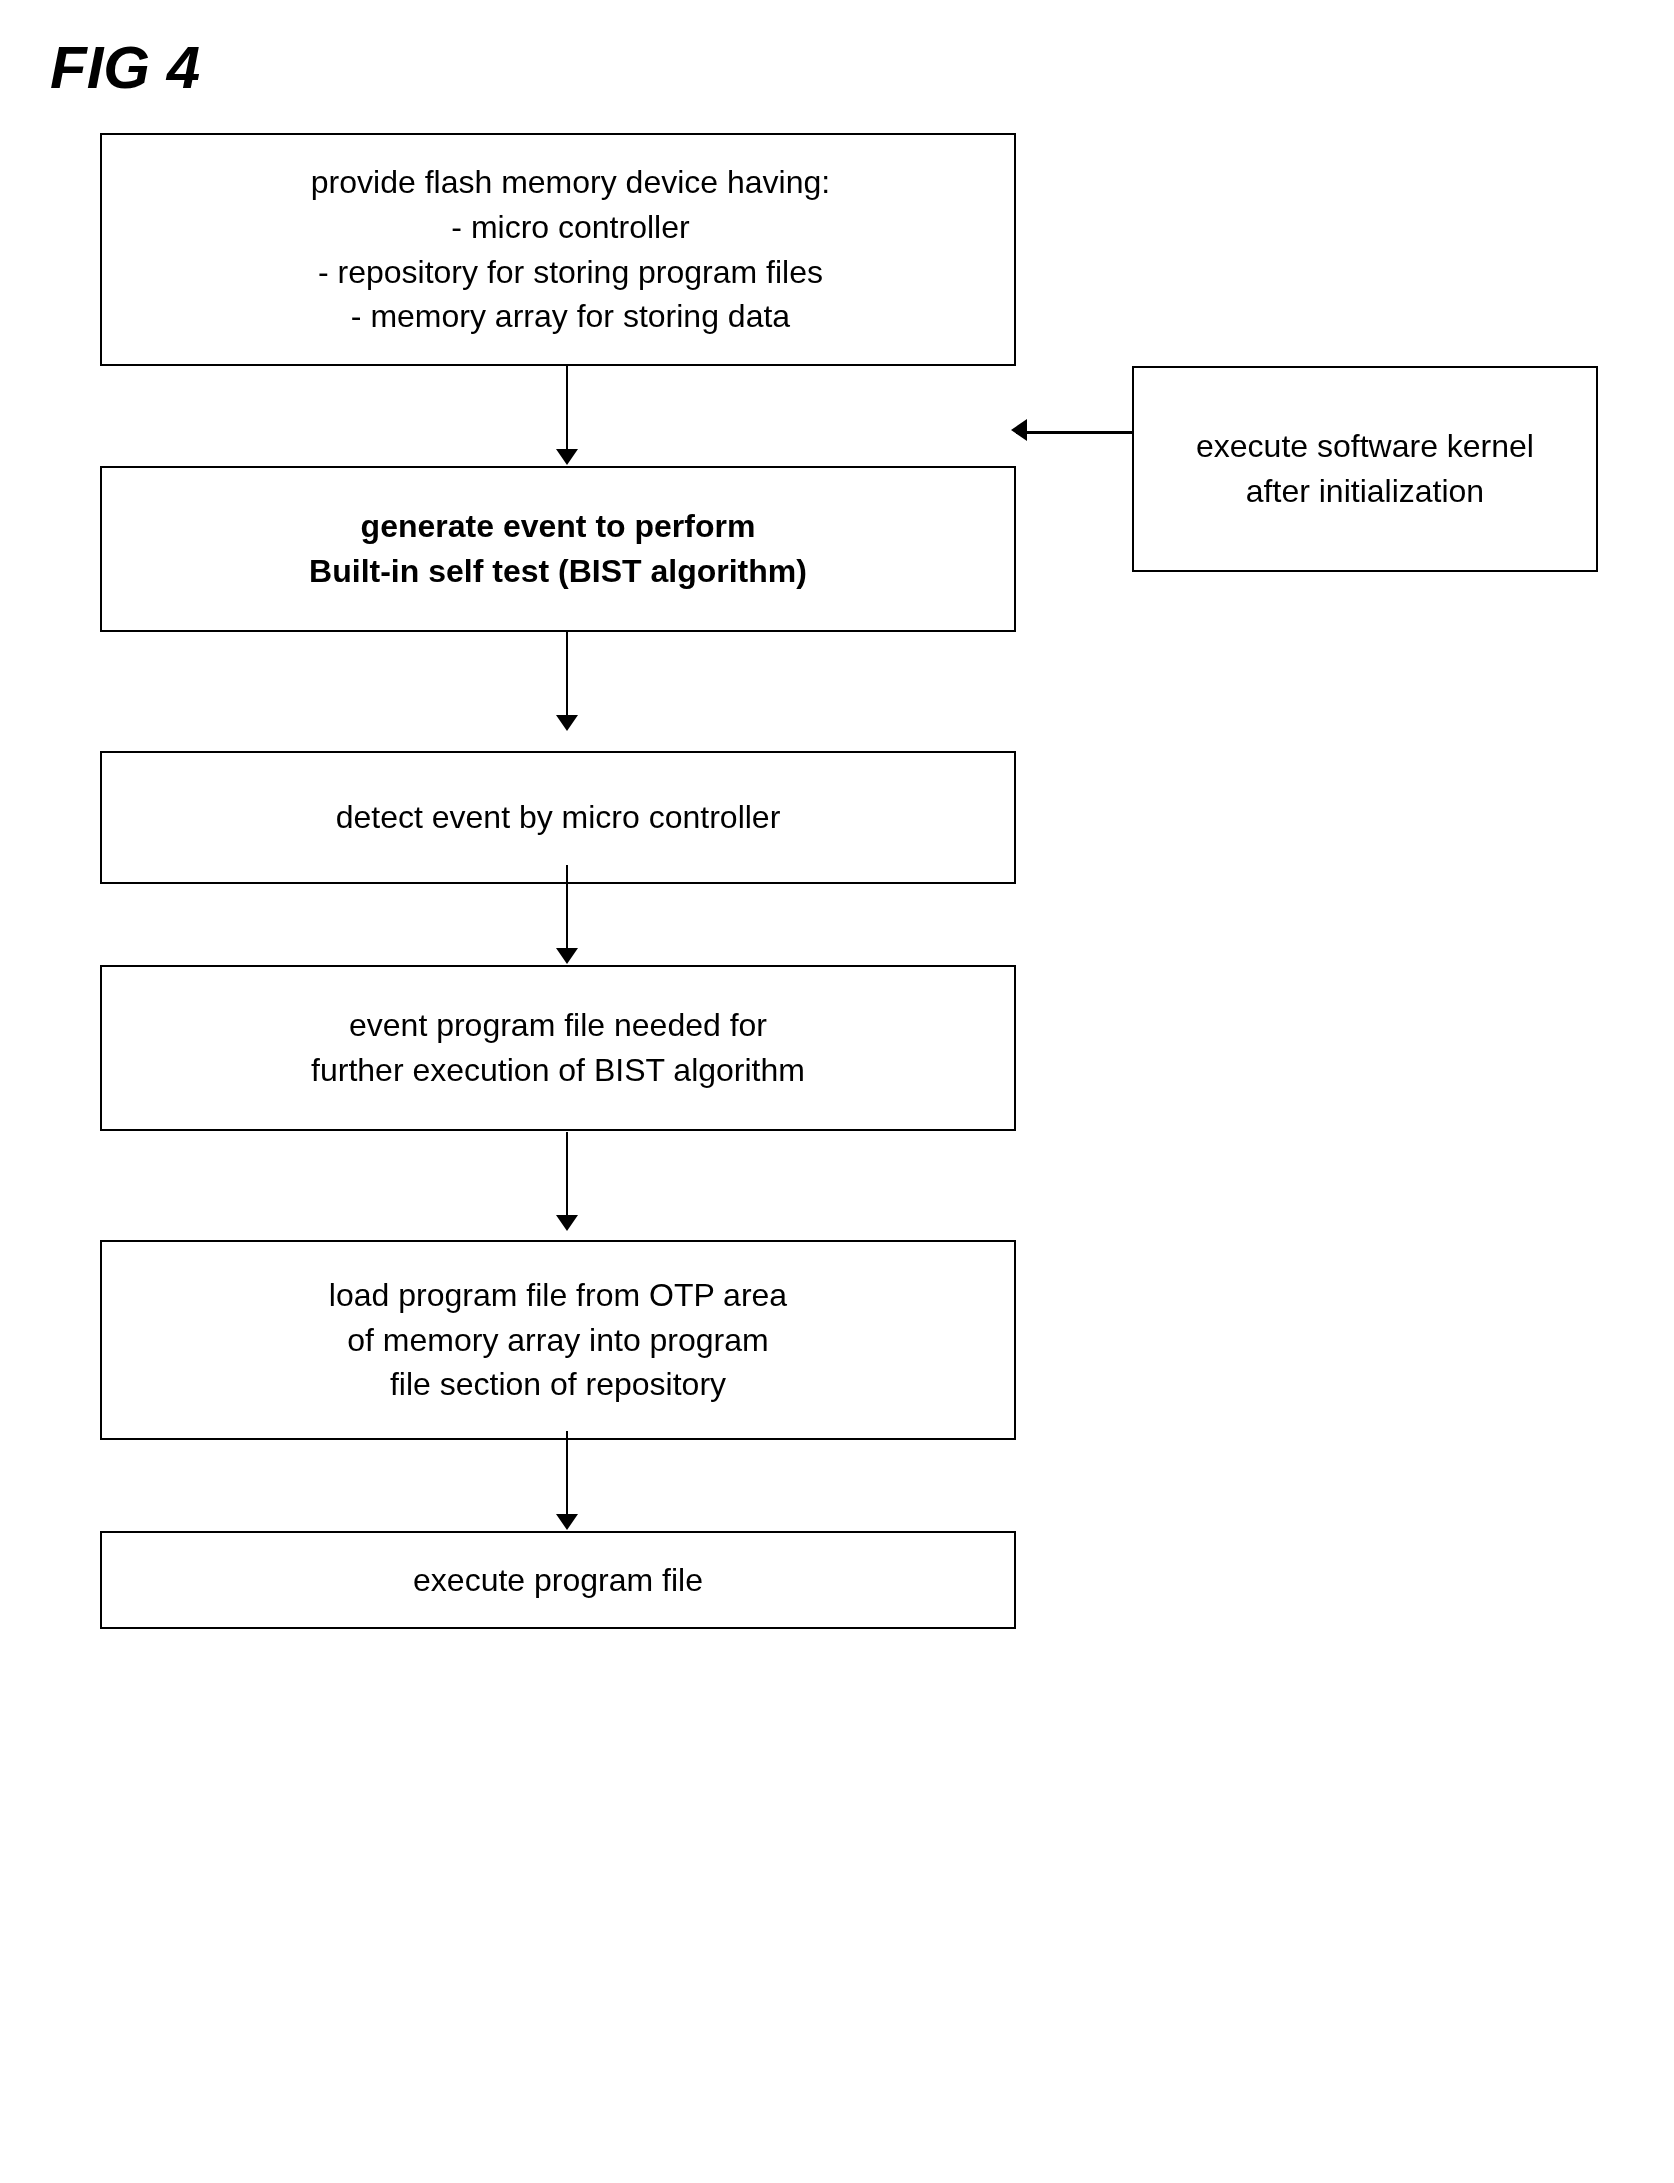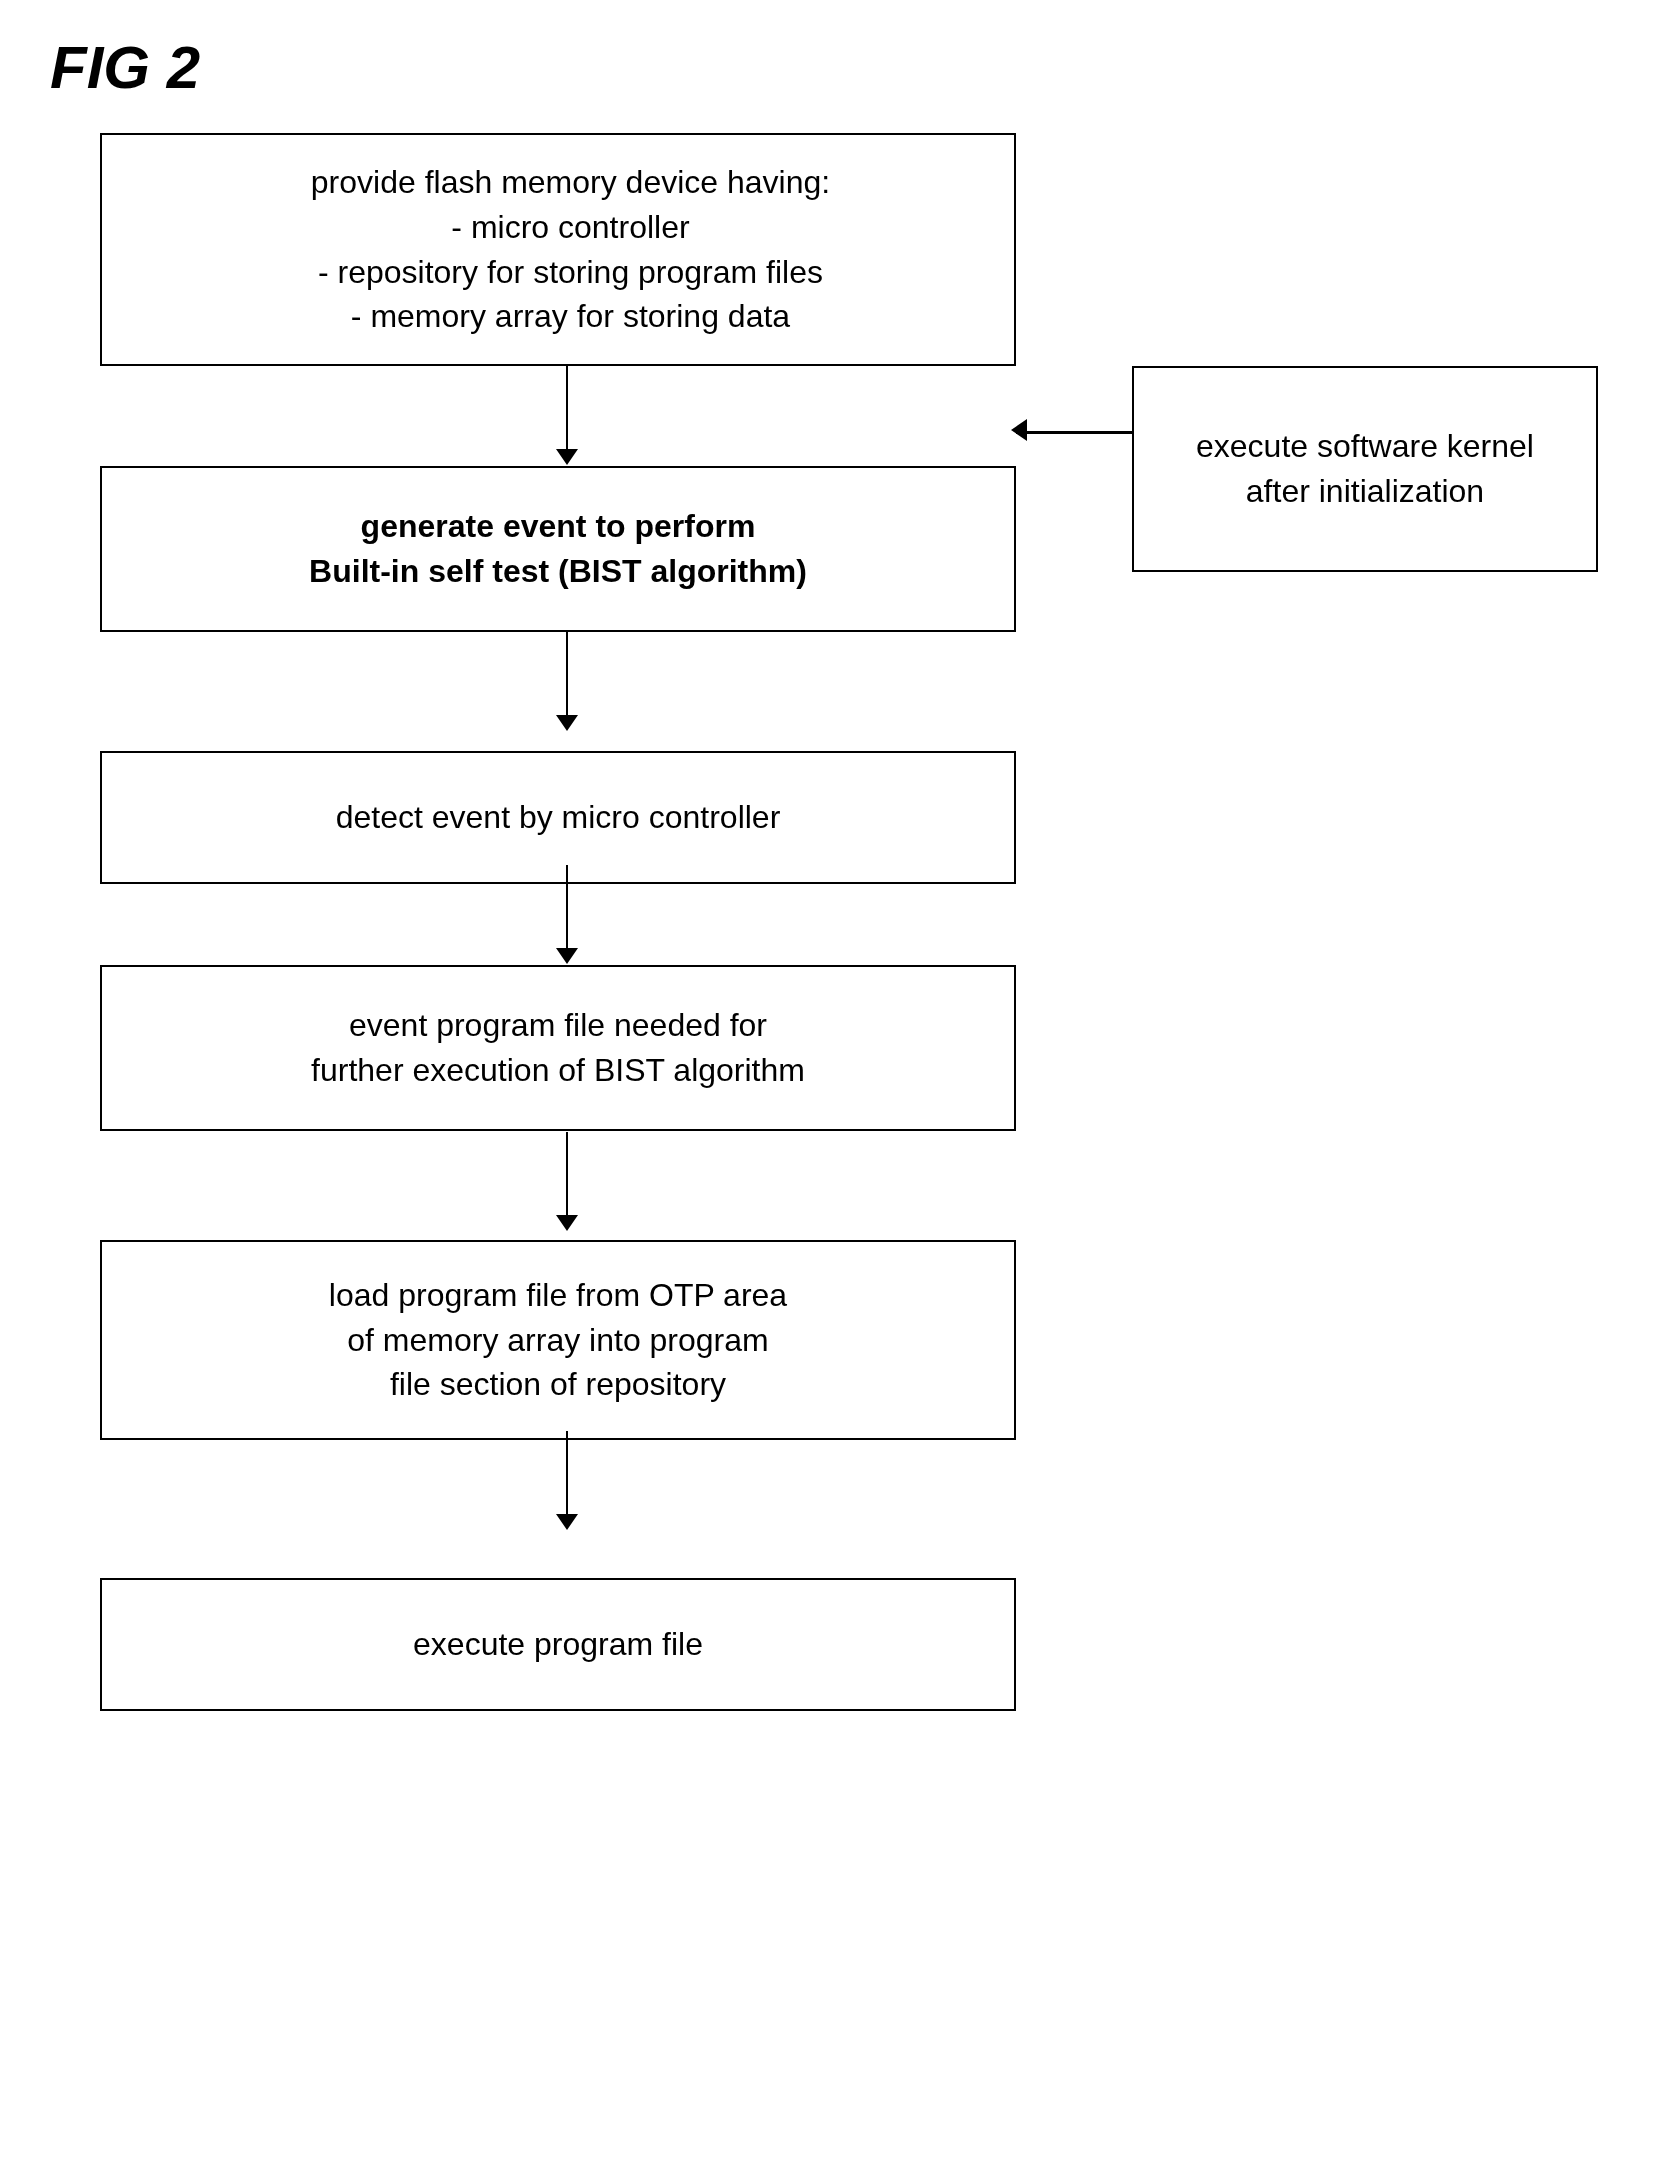--- a/index.html
+++ b/index.html
@@ -75,21 +75,21 @@
       width: 0;
       height: 0;
       border-top: 11.7px solid transparent;
       border-bottom: 11.7px solid transparent;
       border-right: 16.6px solid #000;
     }
   </style>
 </head>
 <body>
 
-<div class="page-title">FIG 2</div>
+<div class="page-title">FIG 4</div>
 
 <div class="diagram-container">
 
   <div class="flow-box" style="left: 50px; top: 25px; width: 916px; height: 233px; white-space: pre-line; text-align: center; padding-left: 50px;">
     <span>provide flash memory device having:
   - micro controller
   - repository for storing program files
   - memory array for storing data</span>
   </div>
 
@@ -131,21 +131,21 @@
     <span style="white-space: pre-line;">load program file from OTP area
 of memory array into program
 file section of repository</span>
   </div>
 
   <div class="arrow-down" style="left: 506px; top: 1323px; height: 100px;">
     <div class="arrow-line" style="height: 83px;"></div>
     <div class="arrow-head-down"></div>
   </div>
 
-  <div class="flow-box" style="left: 50px; top: 1423px; width: 916px; height: 133px; margin-top: 47px;">
+  <div class="flow-box" style="left: 50px; top: 1423px; width: 916px; height: 98px;">
     <span>execute program file</span>
   </div>
 
   <div class="flow-box" style="left: 1082px; top: 258px; width: 466px; height: 206px;">
     <span style="white-space: pre-line;">execute software kernel
 after initialization</span>
   </div>
 
   <div style="position: absolute; left: 966px; top: 323px; width: 117px; height: 2.5px; background: #000;"></div>
 

